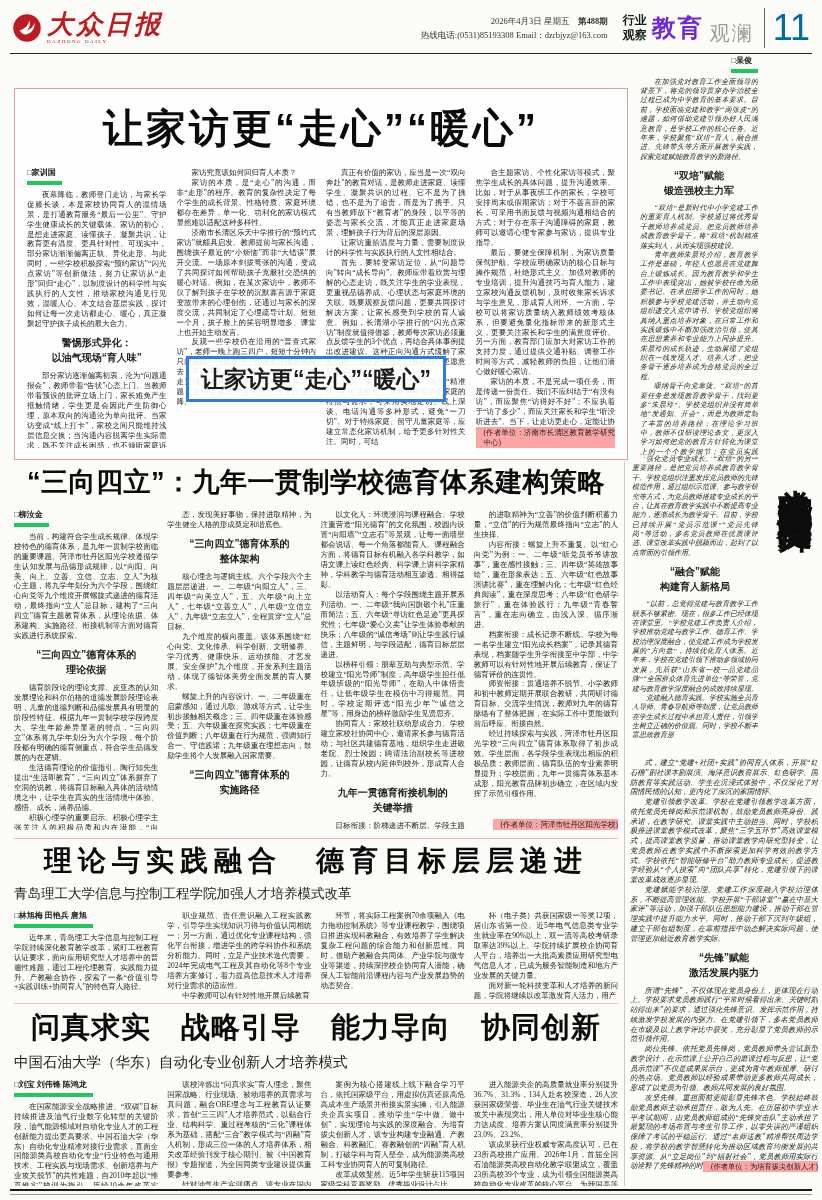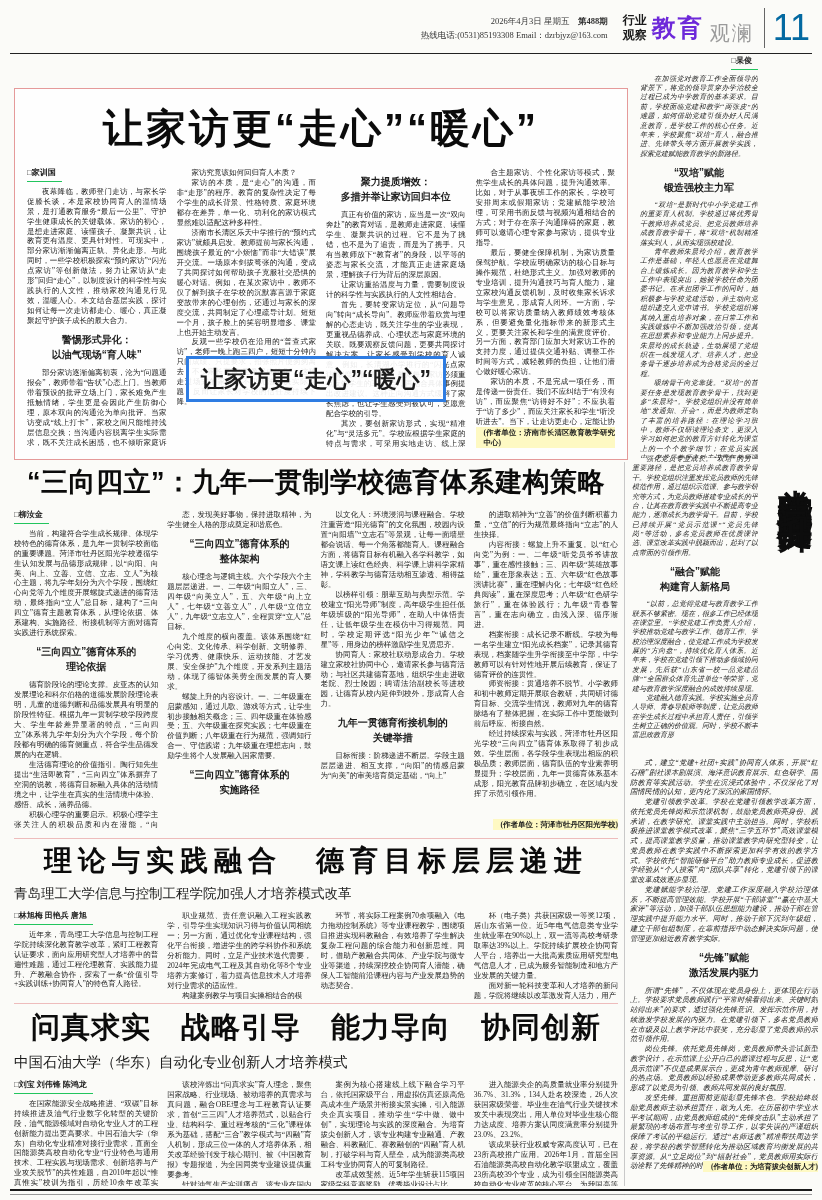--- a/index.html
+++ b/index.html
@@ -20,22 +20,22 @@
   .mh-divider{width:1px;height:40px;background:#666;margin:0 8px 0 6px;}
   .mh-pageno{font-size:36px;font-family:"Liberation Sans","DejaVu Sans",sans-serif;color:#0369a1;}
   .mh-rule{position:absolute;left:10px;top:53px;width:802px;height:0;border-top:1.5px solid #222;}
   
   .hl{font-family:"Liberation Sans","DejaVu Sans",sans-serif;font-weight:bold;color:#0b0b0b;text-align:center;}
   .cols{display:flex;overflow:hidden;}
   .tcol{flex:1;overflow:hidden;position:relative;font-size:7.5px;line-height:1.33;text-align:justify;}
   .tcol p{margin:0;text-indent:2em;}
   .sub{font-family:"Liberation Sans","DejaVu Sans",sans-serif;font-weight:bold;font-size:10px;line-height:1.5;
        text-align:center;margin:6px 0;text-indent:0;}
-  .byline{display:table;font-size:8px;font-weight:bold;border-bottom:1px solid #22c55e;padding:0 6px 2px 0;margin:0 0 5px;}
-  .attr{position:absolute;right:0;bottom:0;background:#fef9c3;font-weight:bold;padding:1px 0 0 8px;font-style:normal;}
+  .byline{display:table;font-size:8px;font-weight:bold;border-bottom:4px solid #22c55e;padding:0 6px 2px 0;margin:0 0 5px;}
+  .attr{position:absolute;right:0;bottom:0;background:#fca5a5;font-weight:normal;padding:1px 0 0 8px;font-style:normal;}
   
   .a1box{position:absolute;left:14px;top:88px;width:614px;height:372px;border:1px solid #e59a9a;
          box-sizing:border-box;padding:8px 12px;background:#fefefe;}
   .hl1{font-size:40px;letter-spacing:3px;margin:4px 0 12px;}
   .a1box .cols{height:280px;gap:10px;}
   
   .overlay{position:absolute;left:186px;top:356px;width:260px;height:46px;border:3px solid #2e7ce2;
            background:rgba(255,255,255,0.9);box-sizing:border-box;display:flex;align-items:center;justify-content:center;
            font-family:"Liberation Sans","DejaVu Sans",sans-serif;font-weight:bold;font-size:23px;white-space:nowrap;z-index:6;}
   
@@ -71,20 +71,32 @@
   .hl4{font-size:29px;letter-spacing:1px;margin:0 0 5px;}
   .subt4{font-size:14.5px;}
   .a4 .cols{height:106px;gap:9px;}
 </style>
 </head>
 <body>
 
 <div class="page">
 
   <header class="masthead">
+    <div class="logo">
+      <span class="emblem">
+        <svg viewBox="0 0 24 24">
+            <circle cx="12" cy="12" r="11" fill="#bc1b21"></circle>
+            <path d="M6 14c4-1 7-4 8-8 1 3 0 6-2 8 3-1 5-3 6-6 .5 4-2 8-6 9-2 .5-4 0-6-3z" fill="#fff"></path>
+          </svg>
+      </span>
+      <div>
+        <div class="logo-cn">大众日报</div>
+        <div class="logo-en">DAZHONG DAILY</div>
+      </div>
+    </div>
     <div class="mh-spacer"></div>
     <div class="mh-info">
       <div><span>2026年4月3日 星期五</span>　<b>第488期</b></div>
       <div>热线电话:(0531)85193308 Email：dzrbjyz@163.com</div>
     </div>
     <div class="mh-industry">
       <div>行业</div>
       <div>观察</div>
     </div>
     <div class="mh-big">教育</div>
@@ -106,31 +118,27 @@
           </div>
           <p>部分家访逐渐偏离初衷，沦为“问题通报会”，教师带着“告状”心态上门。当教师带着预设的批评立场上门，家长难免产生抵触情绪，学生更是会因此产生防御心理，原本双向的沟通沦为单向批评。当家访变成“线上打卡”，家校之间只能维持浅层信息交换；当沟通内容脱离学生实际需求，既不关注成长困惑，也不倾听家庭诉求，家访便失去了发现问题、破解难题的核心意义。</p>
         </div>
       <div class="tcol">
           <p>家访究竟该如何回归育人本质？</p>
           <p>家访的本质，是“走心”的沟通，而非“走形”的程序。教育的复杂性决定了每个学生的成长背景、性格特质、家庭环境都存在差异，单一化、功利化的家访模式显然难以适配这种多样性。</p>
           <p>济南市长清区乐天中学推行的“预约式家访”就颇具启发。教师提前与家长沟通，围绕孩子最近的“小烦恼”而非“大错误”展开交流。一场原本剑拔弩张的沟通，变成了共同探讨如何帮助孩子克服社交恐惧的暖心对话。例如，在某次家访中，教师不仅了解到孩子在学校的沉默寡言源于家庭变故带来的心理创伤，还通过与家长的深度交流，共同制定了心理疏导计划。短短一个月，孩子脸上的笑容明显增多、课堂上也开始主动发言。</p>
           <p>反观一些学校仍在沿用的“普查式家访”，老师一晚上跑三四户，短短十分钟内只问成绩、只提要求，拍张照片便匆匆离去，不少家长直言“更像完成任务”。这种走过场式的家访，不仅无法解决实际问题，反而让家长对学校的信任度持续下降。</p>
         </div>
       <div class="tcol">
-          <div class="sub">
-            <div>聚力提质增效：</div>
-            <div>多措并举让家访回归本位</div>
-          </div>
           <p>真正有价值的家访，应当是一次“双向奔赴”的教育对话，是教师走进家庭、读懂学生、凝聚共识的过程。它不是为了挑错，也不是为了追责，而是为了携手。只有当教师放下“教育者”的身段，以平等的姿态与家长交流，才能真正走进家庭场景，理解孩子行为背后的深层原因。</p>
           <p>让家访重拾温度与力量，需要制度设计的科学性与实践执行的人文性相结合。</p>
           <p>首先，要转变家访定位，从“问题导向”转向“成长导向”。教师应带着欣赏与理解的心态走访，既关注学生的学业表现，更重视品德养成、心理状态与家庭环境的关联。既要观察反馈问题，更要共同探讨解决方案，让家长感受到学校的育人诚意。例如，长清湖小学推行的“闪光点家访”制度就值得借鉴，教师每次家访必须重点反馈学生的3个优点，再结合具体事例提出改进建议。这种正向沟通方式缓解了家长焦虑，也让学生感受到被认可，更愿意配合学校的引导。</p>
           <p>其次，要创新家访形式，实现“精准化”与“灵活多元”。学校应根据学生家庭的特点与需求，可采用实地走访、线上深谈、电话沟通等多种形式，避免“一刀切”。对于特殊家庭、留守儿童家庭等，应建立常态化家访机制，给予更多针对性关注。同时，可结</p>
         </div>
       <div class="tcol">
-          <p>合主题家访、个性化家访等模式，聚焦学生成长的具体问题，提升沟通效率。比如，对于从事夜班工作的家长，学校可安排周末或假期家访；党建赋能学校治理，可采用书面反馈与视频沟通相结合的方式；对于存在亲子沟通障碍的家庭，教师可以邀请心理专家参与家访，提供专业指导。</p>
+          <p>合主题家访、个性化家访等模式，聚焦学生成长的具体问题，提升沟通效率。比如，对于从事夜班工作的家长，学校可安排周末或假期家访；对于不善言辞的家长，可采用书面反馈与视频沟通相结合的方式；对于存在亲子沟通障碍的家庭，教师可以邀请心理专家参与家访，提供专业指导。</p>
           <p>最后，要健全保障机制，为家访质量保驾护航。学校应明确家访的核心目标与操作规范，杜绝形式主义。加强对教师的专业培训，提升沟通技巧与育人能力，建立家校沟通反馈机制，及时收集家长诉求与学生意见，形成育人闭环。一方面，学校可以将家访质量纳入教师绩效考核体系，但要避免量化指标带来的新形式主义，更要关注家长和学生的满意度评价。另一方面，教育部门应加大对家访工作的支持力度，通过提供交通补贴、调整工作时间等方式，减轻教师的负担，让他们潜心做好暖心家访。</p>
           <p>家访的本质，不是完成一项任务，而是传递一份责任。我们不应纠结于“有没有访”，而应聚焦“访得好不好”；不应执着于“访了多少”，而应关注家长和学生“听没听进去”。当下，让走访更走心，定能让协同育人愈发有效，走出形式化泥沼，坚守育人初心，用倾听传递温度，筑牢孩子成长之基。</p>
           <div class="attr">(作者单位：济南市长清区教育教学研究中心)</div>
         </div>
     </div>
   </section>
 
   <div class="overlay">让家访更“走心”“暖心”</div>
 
   <aside class="kai rc1">
@@ -192,20 +200,21 @@
           <p>核心理念与逻辑主线。六个学段六个主题层层递进。一、二年级“向阳立人”，三、四年级“向美立人”，五、六年级“向上立人”，七年级“立善立人”，八年级“立信立人”，九年级“立志立人”，全程贯穿“立人”总目标。</p>
           <p>九个维度的横向覆盖。该体系围绕“红心向党、文化传承、科学创新、文明修养、学习优秀、健康快乐、运动技能、才艺发展、安全保护”九个维度，开发系列主题活动，体现了德智体美劳全面发展的育人要求。</p>
           <p>螺旋上升的内容设计。一、二年级重在启蒙感知，通过儿歌、游戏等方式，让学生初步接触相关概念；三、四年级重在体验感受；五、六年级重在探究实践；七年级重在价值判断；八年级重在行为规范，强调知行合一、守信践诺；九年级重在理想志向，鼓励学生将个人发展融入国家需要。</p>
           <div class="sub">
             <div>“三向四立”德育体系的</div>
             <div>实施路径</div>
           </div>
         </div>
       <div class="tcol">
           <p>以文化人：环境浸润与课程融合。学校注重营造“阳光德育”的文化氛围，校园内设置“向阳墙”“立志石”等景观，让每一面墙壁都会说话、每一个角落都能育人。课程融合方面，将德育目标有机融入各学科教学，如语文课上读红色经典、科学课上讲科学家精神，学科教学与德育活动相互渗透、相得益彰。</p>
+          <p>以活动育人：每个学段围绕主题开展系列活动。一、二年级“我向国旗敬个礼”庄重而简洁；五、六年级“寻访红色足迹”更具探究性；七年级“爱心义卖”让学生体验奉献的快乐；八年级的“诚信考场”则让学生践行诚信，主题鲜明，与学段适配，德育目标层层递进。</p>
           <p>以榜样引领：朋辈互助与典型示范。学校建立“阳光导师”制度，高年级学生担任低年级班级的“阳光导师”，在助人中体悟责任，让低年级学生在模仿中习得规范。同时，学校定期评选“阳光少年”“诚信之星”等，用身边的榜样激励学生见贤思齐。</p>
           <p>协同育人：家校社联动形成合力。学校建立家校社协同中心，邀请家长参与德育活动；与社区共建德育基地，组织学生走进敬老院、烈士陵园；聘请法治副校长等进校园，让德育从校内延伸到校外，形成育人合力。</p>
           <div class="sub">
             <div>九年一贯德育衔接机制的</div>
             <div>关键举措</div>
           </div>
           <p>目标衔接：阶梯递进不断层。学段主题层层递进、相互支撑，“向阳”的情感启蒙为“向美”的审美培育奠定基础，“向上”</p>
         </div>
       <div class="tcol">
           <p>的进取精神为“立善”的价值判断积蓄力量，“立信”的行为规范最终指向“立志”的人生抉择。</p>
@@ -223,21 +232,21 @@
   <section class="a3">
     <div class="hl hl3">理论与实践融合　德育目标层层递进</div>
     <div class="subt subt3">青岛理工大学信息与控制工程学院加强人才培养模式改革</div>
     <div class="cols">
       <div class="tcol">
           <div class="byline">□林旭梅 田艳兵 唐旭</div>
           <p>近年来，青岛理工大学信息与控制工程学院持续深化教育教学改革，紧盯工程教育认证要求，面向应用研究型人才培养中的普遍性难题，通过工程伦理教育、实践能力提升、产教融合协作，探索了一条“价值引导+实践训练+协同育人”的特色育人路径。</p>
         </div>
       <div class="tcol">
           <p>职业规范、责任意识融入工程实践教学，引导学生实现知识习得与价值认同相统一；另一方面，通过优化专业课程结构，强化平台衔接，增进学生的跨学科协作和系统分析能力。同时，立足产业技术迭代需要，2024年完成电气工程及其自动化等8个专业培养方案修订，着力提高信息技术人才培养对行业需求的适应性。</p>
-          <p>构建案例教学与项目实操相结合的模</p>
+          <p>中学教师可以有针对性地开展后续教育</p>
         </div>
       <div class="tcol">
           <p>环节，将实际工程案例70余项融入《电力拖动控制系统》等专业课程教学，围绕项目推进实现科教融合，有效培养了学生解决复杂工程问题的综合能力和创新思维。同时，借助产教融合共同体、产业学院与微专业等渠道，持续深挖校企协同育人潜能，确保人工智能前沿课程内容与产业发展趋势的动态契合。</p>
         </div>
       <div class="tcol">
           <p>杯（电子类）共获国家级一等奖12项，居山东省第一位。近5年电气信息类专业学生就业率在90%以上，双一流等高校考研录取率达39%以上。学院持续扩展校企协同育人平台，培养出一大批高素质应用研究型电气信息人才，已成为服务智能制造和地方产业发展的关键力量。</p>
           <p>面对新一轮科技变革和人才培养的新问题，学院将继续以改革激发育人活力，用产</p>
         </div>
     </div>
   </section>

